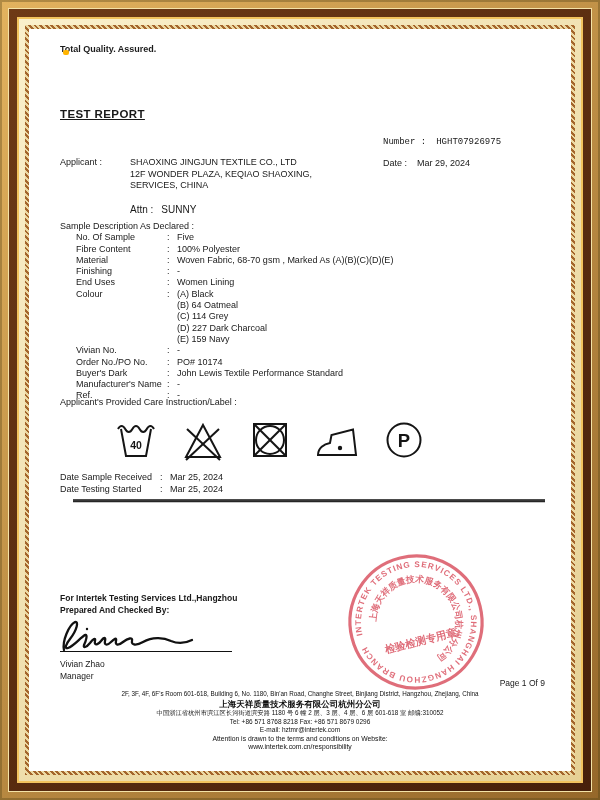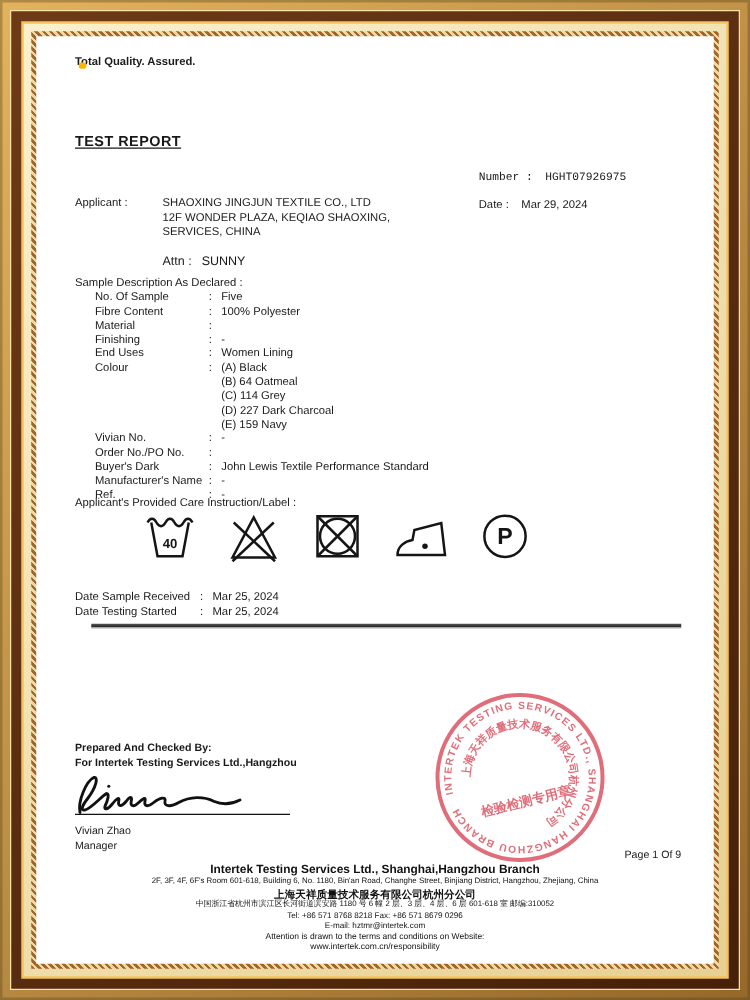--- a/index.html
+++ b/index.html
@@ -27,21 +27,21 @@
 
   .app-label{position:absolute;left:31px;top:128px;font-size:9px;}
   .app-lines{position:absolute;left:101px;top:128px;font-size:9px;line-height:11.5px;}
   .attn-row{position:absolute;left:101px;top:175px;display:flex;gap:8px;font-size:10px;}
 
   .sample{position:absolute;left:31px;top:192px;width:486px;font-size:9px;line-height:11.3px;}
   .srow{display:grid;grid-template-columns:16px 91px 10px 1fr;}
   .srow .sv{white-space:nowrap;}
 
   .care-head{position:absolute;left:31px;top:368px;font-size:9px;}
-  .care-row{position:absolute;left:84px;top:376px;display:flex;gap:21px;}
+  .care-row{position:absolute;left:84px;top:387px;display:flex;gap:21px;}
   .care-sym{width:46px;height:46px;}
   .care-sym svg{width:46px;height:46px;display:block;}
 
   .dates{position:absolute;left:31px;top:443px;font-size:9px;line-height:11.6px;}
   .drow{display:grid;grid-template-columns:100px 10px 1fr;}
 
   .divider{position:absolute;left:44px;top:470px;width:472px;height:3px;background:linear-gradient(#555,#1d1d1d);border-bottom:1px solid #c6c6c6;}
 
   .sig{position:absolute;left:31px;top:564px;font-size:8.5px;line-height:11.5px;}
   .sig .bold{font-weight:700;}
@@ -114,20 +114,21 @@
           <div class="srow">
                       <span></span>
                       <span>Fibre Content</span>
                       <span>:</span>
                       <span class="sv">100% Polyester</span>
                     </div>
           <div class="srow">
                       <span></span>
                       <span>Material</span>
                       <span>:</span>
+                      <span class="sv">Woven Fabric, 68-70 gsm , Marked As (A)(B)(C)(D)(E)</span>
                     </div>
           <div class="srow">
                       <span></span>
                       <span>Finishing</span>
                       <span>:</span>
                       <span class="sv">-</span>
                     </div>
           <div class="srow">
                       <span></span>
                       <span>End Uses</span>
@@ -167,20 +168,21 @@
           <div class="srow">
                       <span></span>
                       <span>Vivian No.</span>
                       <span>:</span>
                       <span class="sv">-</span>
                     </div>
           <div class="srow">
                       <span></span>
                       <span>Order No./PO No.</span>
                       <span>:</span>
+                      <span class="sv">PO# 10174</span>
                     </div>
           <div class="srow">
                       <span></span>
                       <span>Buyer's Dark</span>
                       <span>:</span>
                       <span class="sv">John Lewis Textile Performance Standard</span>
                     </div>
           <div class="srow">
                       <span></span>
                       <span>Manufacturer's Name</span>
@@ -242,22 +244,22 @@
           <div class="drow">
             <span>Date Testing Started</span>
             <span>:</span>
             <span>Mar 25, 2024</span>
           </div>
         </div>
 
         <div class="divider"></div>
 
         <div class="sig">
+          <div class="bold">For Intertek Testing Services Ltd.,Hangzhou</div>
           <div class="bold">Prepared And Checked By:</div>
-          <div class="bold">For Intertek Testing Services Ltd.,Hangzhou</div>
           <svg width="180" height="40" viewBox="0 0 180 40">
             <g fill="none" stroke="#111" stroke-width="2.3" stroke-linecap="round">
               <path d="M4,33 C2,24 9,8 15,5 C19,4 17,13 10,22 C6,27 4,32 8,31 C14,29 20,21 25,18"></path>
               <path d="M25,18 C28,17 26,24 24,28 C23,31 26,31 30,26 C33,22 36,20 35,24 C34,28 37,29 41,24 C44,20 46,20 45,24 C44,28 47,29 51,25 C54,22 57,20 56,24 C55,28 58,29 63,25 C68,21 73,20 72,24 C71,28 76,29 83,25 C92,20 103,20 111,24 C118,27 126,26 132,23"></path>
               <circle cx="27" cy="12" r="1.2" fill="#111" stroke="none"></circle>
             </g>
           </svg>
           <div class="sig-rule"></div>
           <div class="sig-name">Vivian Zhao</div>
           <div>Manager</div>
@@ -274,21 +276,20 @@
           </text>
           <text font-size="8.8" font-weight="700" fill="#d94f5e">
             <textPath href="#cnPath" startOffset="4%">上海天祥质量技术服务有限公司杭州分公司</textPath>
           </text>
           <text x="75" y="98" font-size="10.5" font-weight="700" fill="#d94f5e" text-anchor="middle">检验检测专用章</text>
         </svg>
 
         <div class="page-ind">Page 1 Of 9</div>
 
         <div class="footer">
-          <div class="ft0">Intertek Testing Services Ltd., Shanghai,Hangzhou Branch</div>
           <div class="ft1">2F, 3F, 4F, 6F's Room 601-618, Building 6, No. 1180, Bin'an Road, Changhe Street, Binjiang District, Hangzhou, Zhejiang, China</div>
           <div class="ft2">上海天祥质量技术服务有限公司杭州分公司</div>
           <div class="ft3">中国浙江省杭州市滨江区长河街道滨安路 1180 号 6 幢 2 层、3 层、4 层、6 层 601-618 室 邮编:310052</div>
           <div class="ft4">Tel: +86 571 8768 8218 Fax: +86 571 8679 0296</div>
           <div class="ft5">E-mail: hztmr@intertek.com</div>
           <div class="ft6">Attention is drawn to the terms and conditions on Website:</div>
           <div class="ft7">www.intertek.com.cn/responsibility</div>
         </div>
 
        </div>

